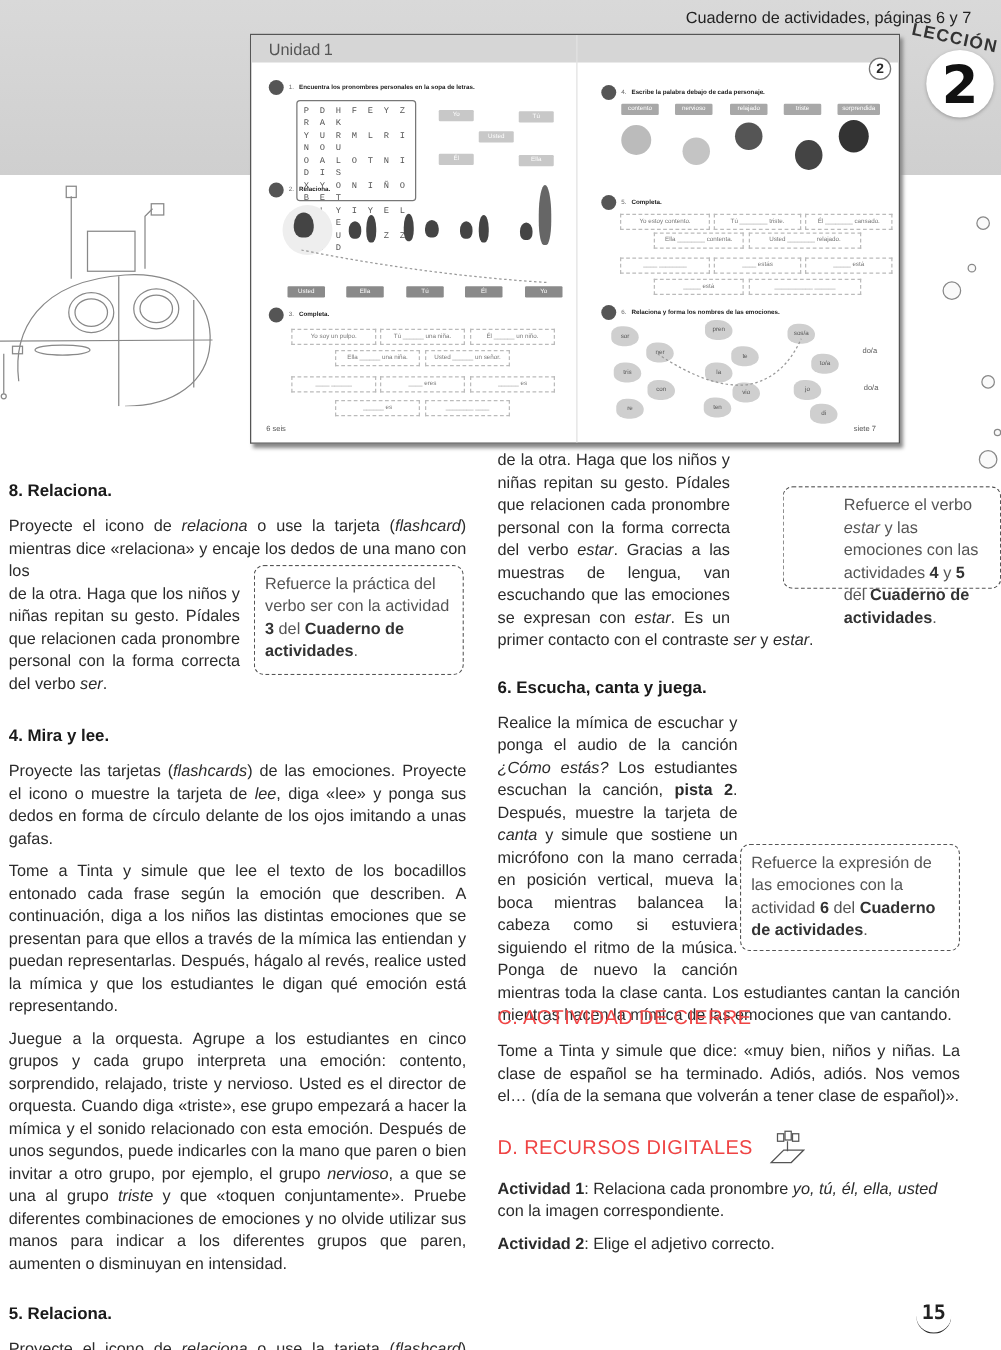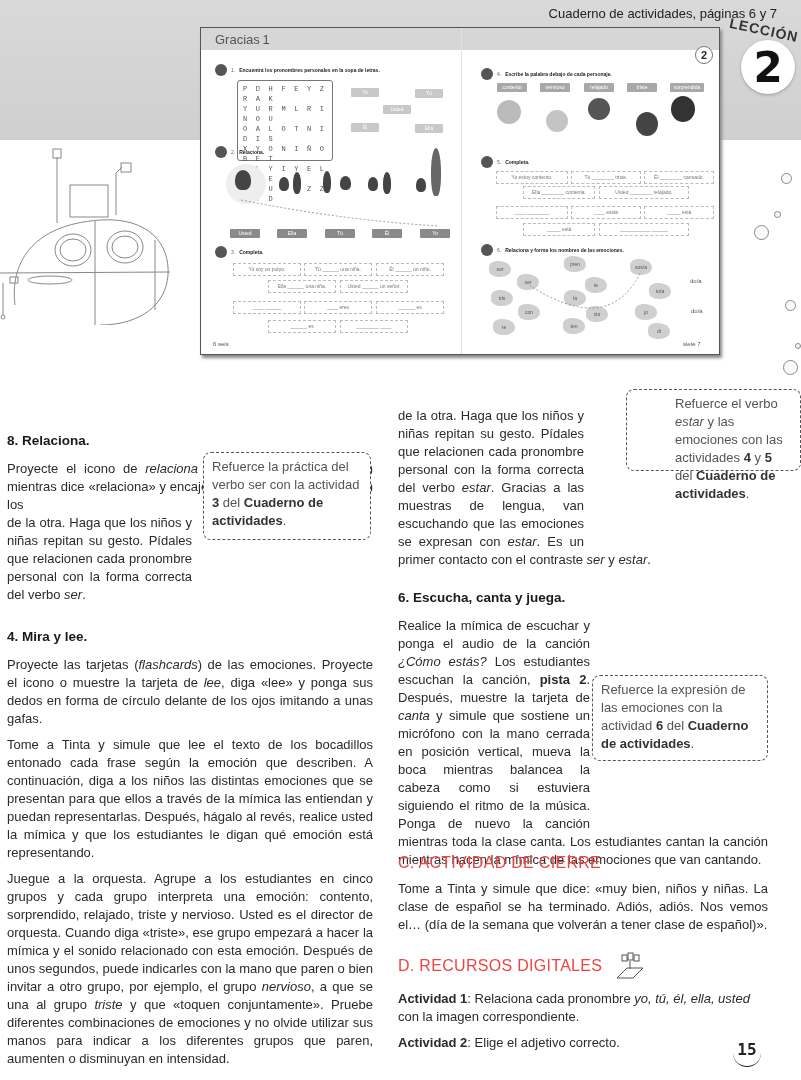--- a/index.html
+++ b/index.html
@@ -46,21 +46,21 @@
   .box { position: absolute; height: 13px; border: 1px dashed #bbb; font-size: 5px; color: #777; line-height: 11px; text-align: center; white-space: nowrap; }
 
   .figure { position: absolute; background: #444; border-radius: 50% 50% 40% 40%; }
   .face { position: absolute; border-radius: 50%; }
 
   .blob { position: absolute; width: 22px; height: 16px; background: #cfcfcf; border-radius: 40% 60% 50% 45%; font-size: 5px; color: #555; text-align: center; line-height: 16px; }
 
   .page-foot { position: absolute; font-size: 6px; color: #555; }
 
   
-  .col { position: absolute; font-family: "Liberation Sans", sans-serif; font-size: 13px; line-height: 18px; color: #2b2b2b; margin-top: 48px; }
+  .col { position: absolute; font-family: "Liberation Sans", sans-serif; font-size: 13px; line-height: 18px; color: #2b2b2b; }
   .col p { text-align: justify; margin-bottom: 8px; }
   .col h3 { font-size: 13.5px; font-weight: bold; color: #1a1a1a; margin-bottom: 10px; }
   .col h2 { font-size: 16px; font-weight: normal; color: #ef4444; letter-spacing: 0.3px; margin-bottom: 8px; }
   .col i { font-style: italic; }
   .col b { font-weight: bold; }
 
   .tip { position: absolute; border: 1.5px dashed #555; border-radius: 8px; padding: 5px 8px; font-size: 13px; line-height: 18px; color: #555; background: #fff; }
   .tip b { color: #333; }
 
   .page-num { position: absolute; right: 36px; top: 1040px; width: 36px; height: 30px; font-size: 16px; font-weight: bold; text-align: center; color: #222; font-family: "DejaVu Sans Mono", monospace; }
@@ -108,21 +108,21 @@
 <div class="bubble" style="left:781px;top:173px;width:11px;height:11px;"></div>
 <div class="bubble" style="left:774px;top:211px;width:7px;height:7px;"></div>
 <div class="bubble" style="left:754px;top:225px;width:15px;height:15px;"></div>
 <div class="bubble" style="left:785px;top:300px;width:11px;height:11px;"></div>
 <div class="bubble" style="left:795px;top:343px;width:6px;height:6px;"></div>
 <div class="bubble" style="left:783px;top:360px;width:15px;height:15px;"></div>
 
 <div class="spread">
   <div class="spread-head"></div>
   <div class="unidad">
-    <span>Gracias</span>
+    <span>Unidad</span>
     <span>1</span>
   </div>
   <div class="spine"></div>
   <div class="lec-mini">2</div>
 
   <div class="ex-title" style="left:14px;top:36px;">
     <span class="ex-icon"></span>
     <span class="ex-num">1.</span>
     <span>Encuentra los pronombres personales en la sopa de letras.</span>
   </div>

